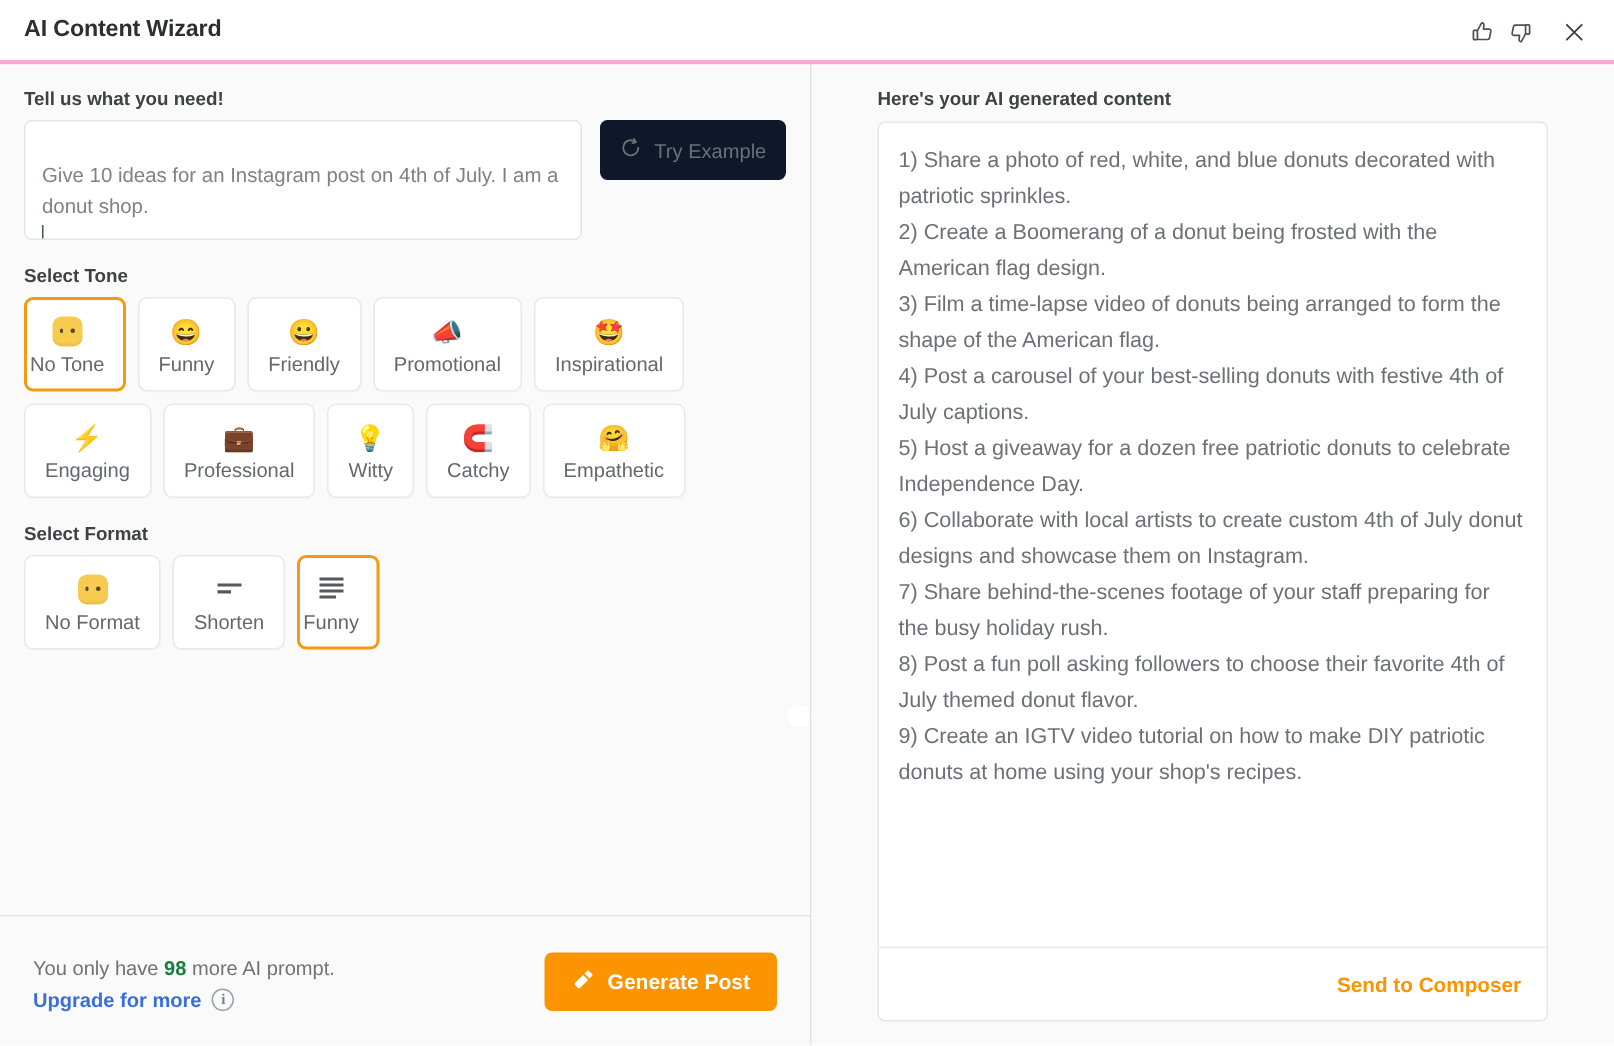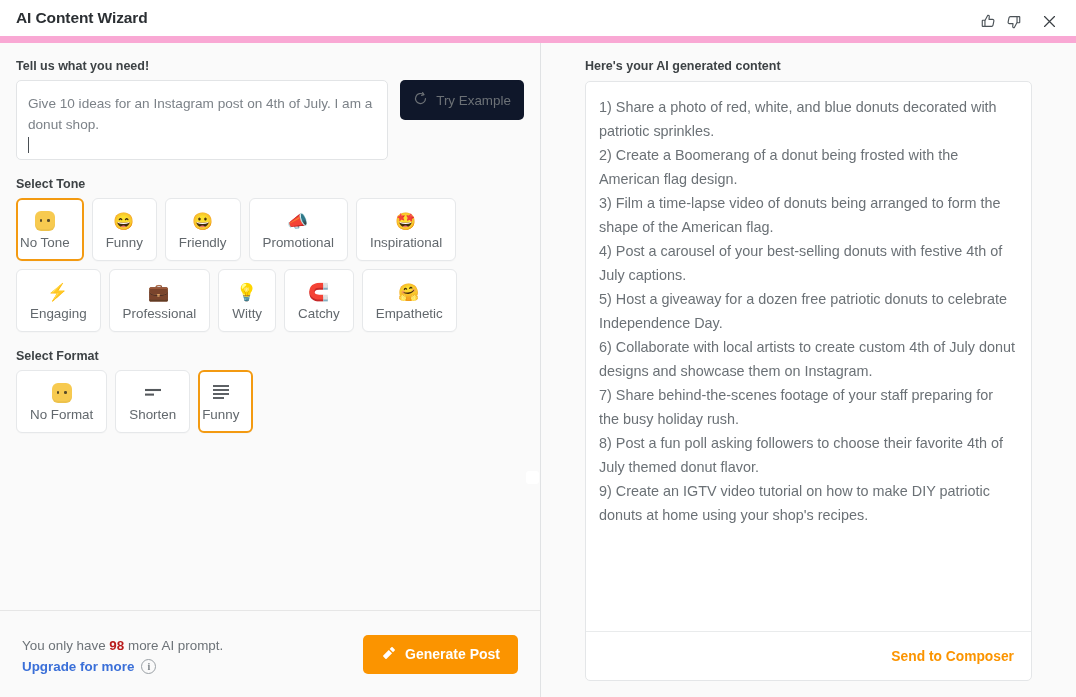--- a/index.html
+++ b/index.html
@@ -14,21 +14,21 @@
     width: 1076px; height: 697px;
     display: flex; flex-direction: column;
     background: #ffffff;
   }
 
   
   .header {
     height: 43px;
     flex: 0 0 43px;
     background: #ffffff;
-    border-bottom: 7px solid #f9a8d4;
+    border-bottom: 3px solid #f9a8d4;
     display: flex; align-items: center;
     padding: 0 16px 0 16px;
     position: relative;
   }
   .title {
     font-size: 15.5px;
     font-weight: bold;
     color: #2b2f33;
     letter-spacing: -0.1px;
   }
@@ -78,21 +78,21 @@
     display: flex;
     align-items: flex-start;
     gap: 12px;
   }
   .prompt-box {
     width: 420px;
     height: 80px;
     background: #ffffff;
     border: 1px solid #e2e4e6;
     border-radius: 5px;
-    padding: 12px 11px;
+    padding: 25px 11px;
     font-size: 13.6px;
     line-height: 21px;
     color: #7c8288;
     position: relative;
     overflow: hidden;
     cursor: text;
   }
   .caret {
     display: inline-block;
     width: 1px; height: 16px;
@@ -162,21 +162,21 @@
 
   
   .left-footer {
     flex: 0 0 87px;
     border-top: 1px solid #e6e6e6;
     background: #fafafa;
     display: flex; align-items: center; justify-content: space-between;
     padding: 0 22px 0 22px;
   }
   .quota { font-size: 13.4px; color: #6d7378; line-height: 24px; }
-  .quota b { color: #b91c1c; font-weight: bold; }
+  .quota b { color: #15803d; font-weight: bold; }
   .upgrade-row { display: flex; align-items: center; gap: 7px; margin-top: 1px; }
   .upgrade {
     font-size: 13.4px; color: #3a6fd8; font-weight: bold; cursor: pointer;
   }
   .info-i {
     width: 15px; height: 15px; border-radius: 50%;
     border: 1.3px solid #9aa0a5; color: #7b8186;
     font-size: 10px; font-weight: bold;
     display: flex; align-items: center; justify-content: center;
     font-family: "Liberation Serif", serif;

